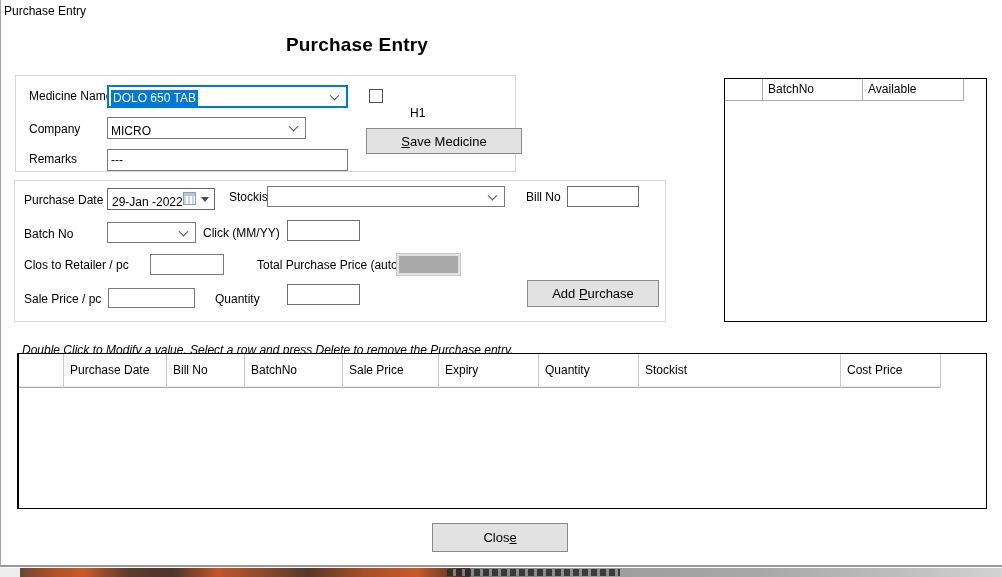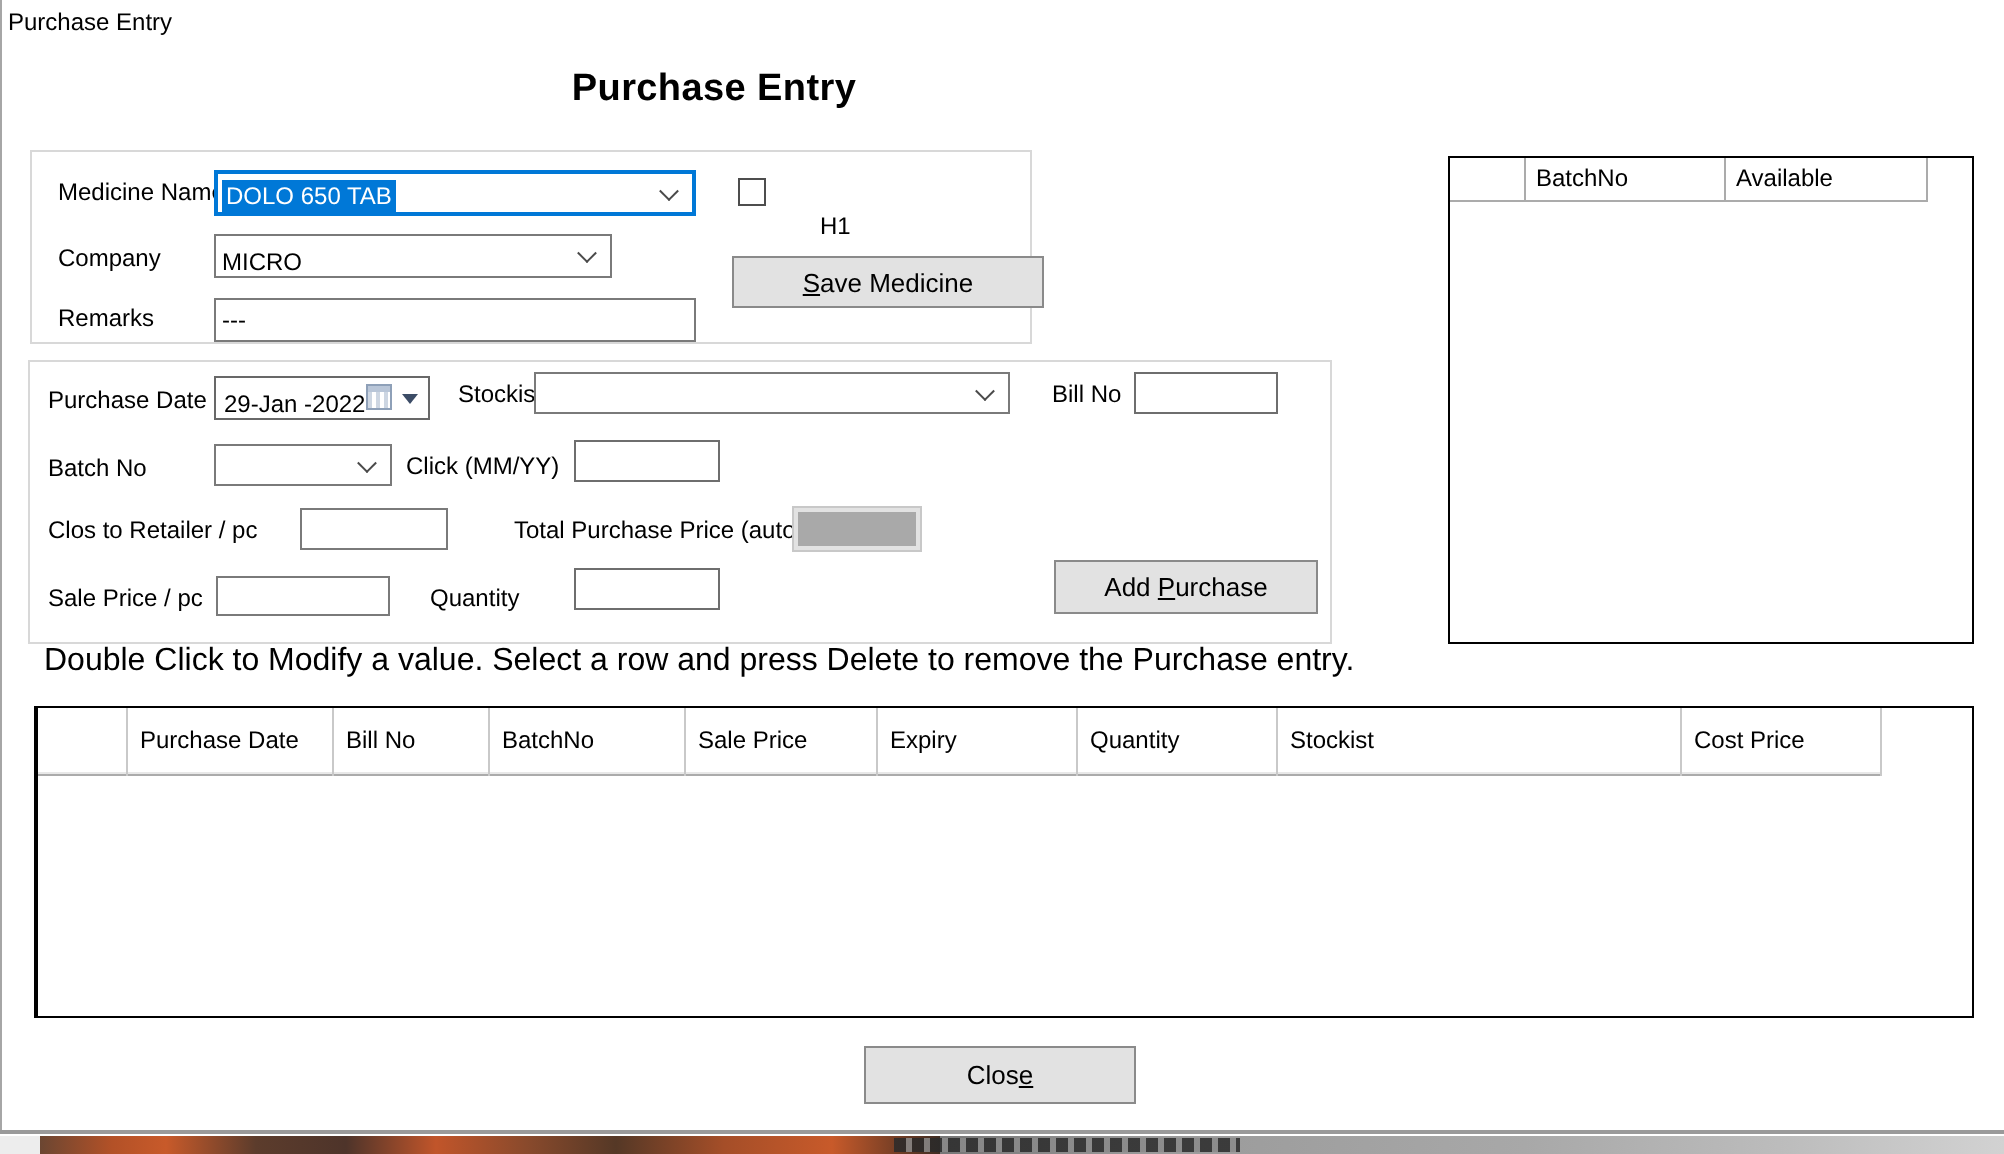--- a/index.html
+++ b/index.html
@@ -86,21 +86,21 @@
   .batch-grid .hdr-row { display:flex; height:22px; }
   .batch-grid .hcell {
     border-right:1px solid #ababab; border-bottom:1px solid #ababab;
     padding:3px 0 0 5px; background:#fff; font-size:12px;
   }
   .batch-grid .rowhdr { width:38px; }
   .batch-grid .c1 { width:100px; }
   .batch-grid .c2 { width:101px; }
 
   
-  .instruction { position:absolute; left:22px; top:322px; font-size:16px; }
+  .instruction { position:absolute; left:22px; top:343px; font-size:12px;font-style:italic; }
 
   
   .purchase-grid {
     position:absolute; left:17px; top:353px; width:970px; height:156px;
     border:1px solid #000; border-left-width:2px; background:#fff;
   }
   .purchase-grid .hdr-row { display:flex; height:34px; }
   .purchase-grid .hcell {
     border-right:1px solid #c9c9c9;
     box-shadow: inset 0 -1px 0 #ababab, inset 0 -2px 0 #e8e8e8;

